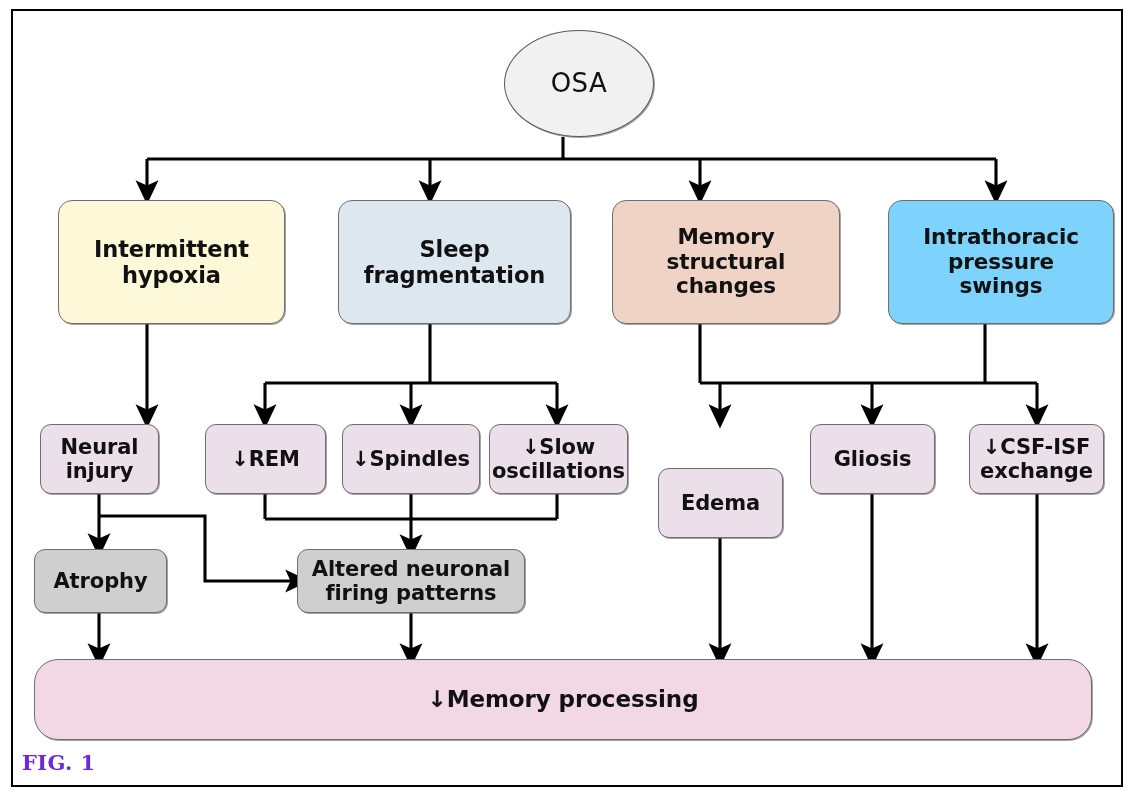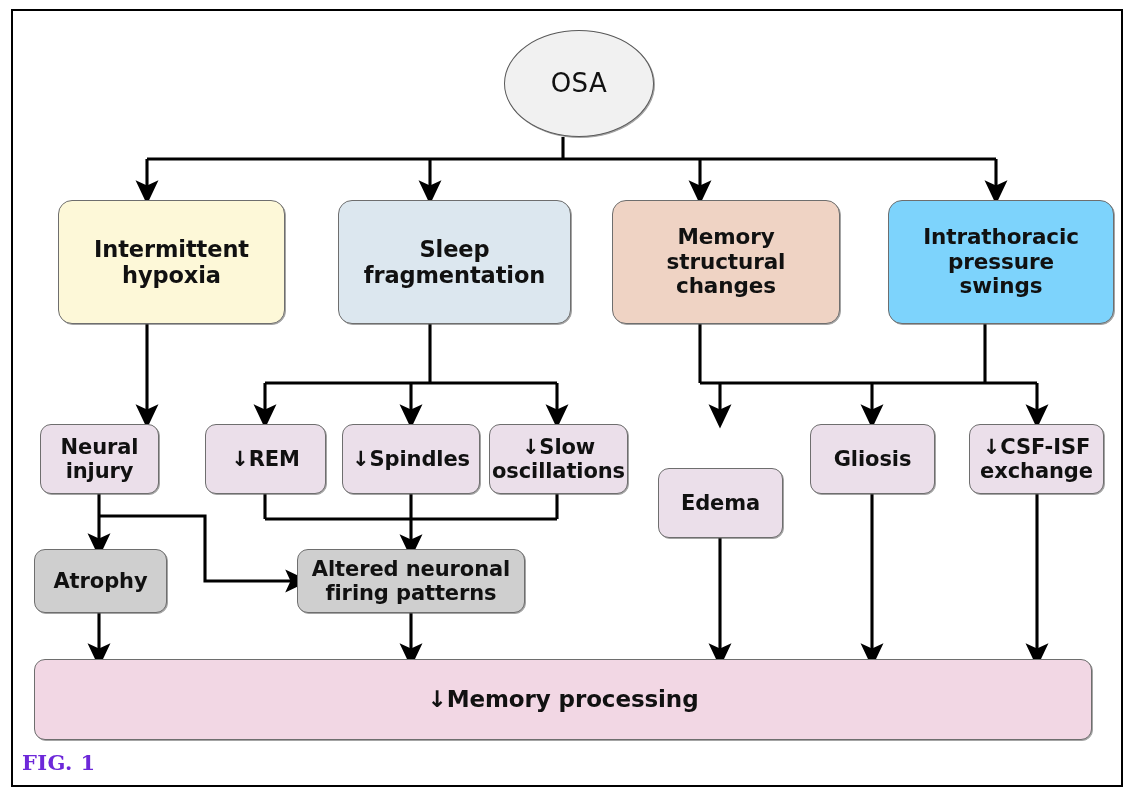--- a/index.html
+++ b/index.html
@@ -54,21 +54,21 @@
   .node.ellipse {
     border-radius: 50%;
     background: #f1f1f1;
     border: 1.6px solid #5a5a5a;
     font-weight: 400;
     font-size: 26px;
     letter-spacing: 0.5px;
   }
   .node.rounded { border-radius: 14px; }
   .node.rounded-sm { border-radius: 11px; }
-  .node.bar { border-radius: 11px; }
+  .node.bar { border-radius: 24px; }
 
   .lvl1 { font-size: 22.5px; margin-left: 24px; }
   .lvl1.three-line { font-size: 21.5px; }
   .lvl2 { font-size: 21px; }
   .lvl3 { font-size: 21px; }
   .bottom-bar { font-size: 23px; font-weight: 700; }
 
   .fig-label {
     position: absolute;
     left: 22px;

